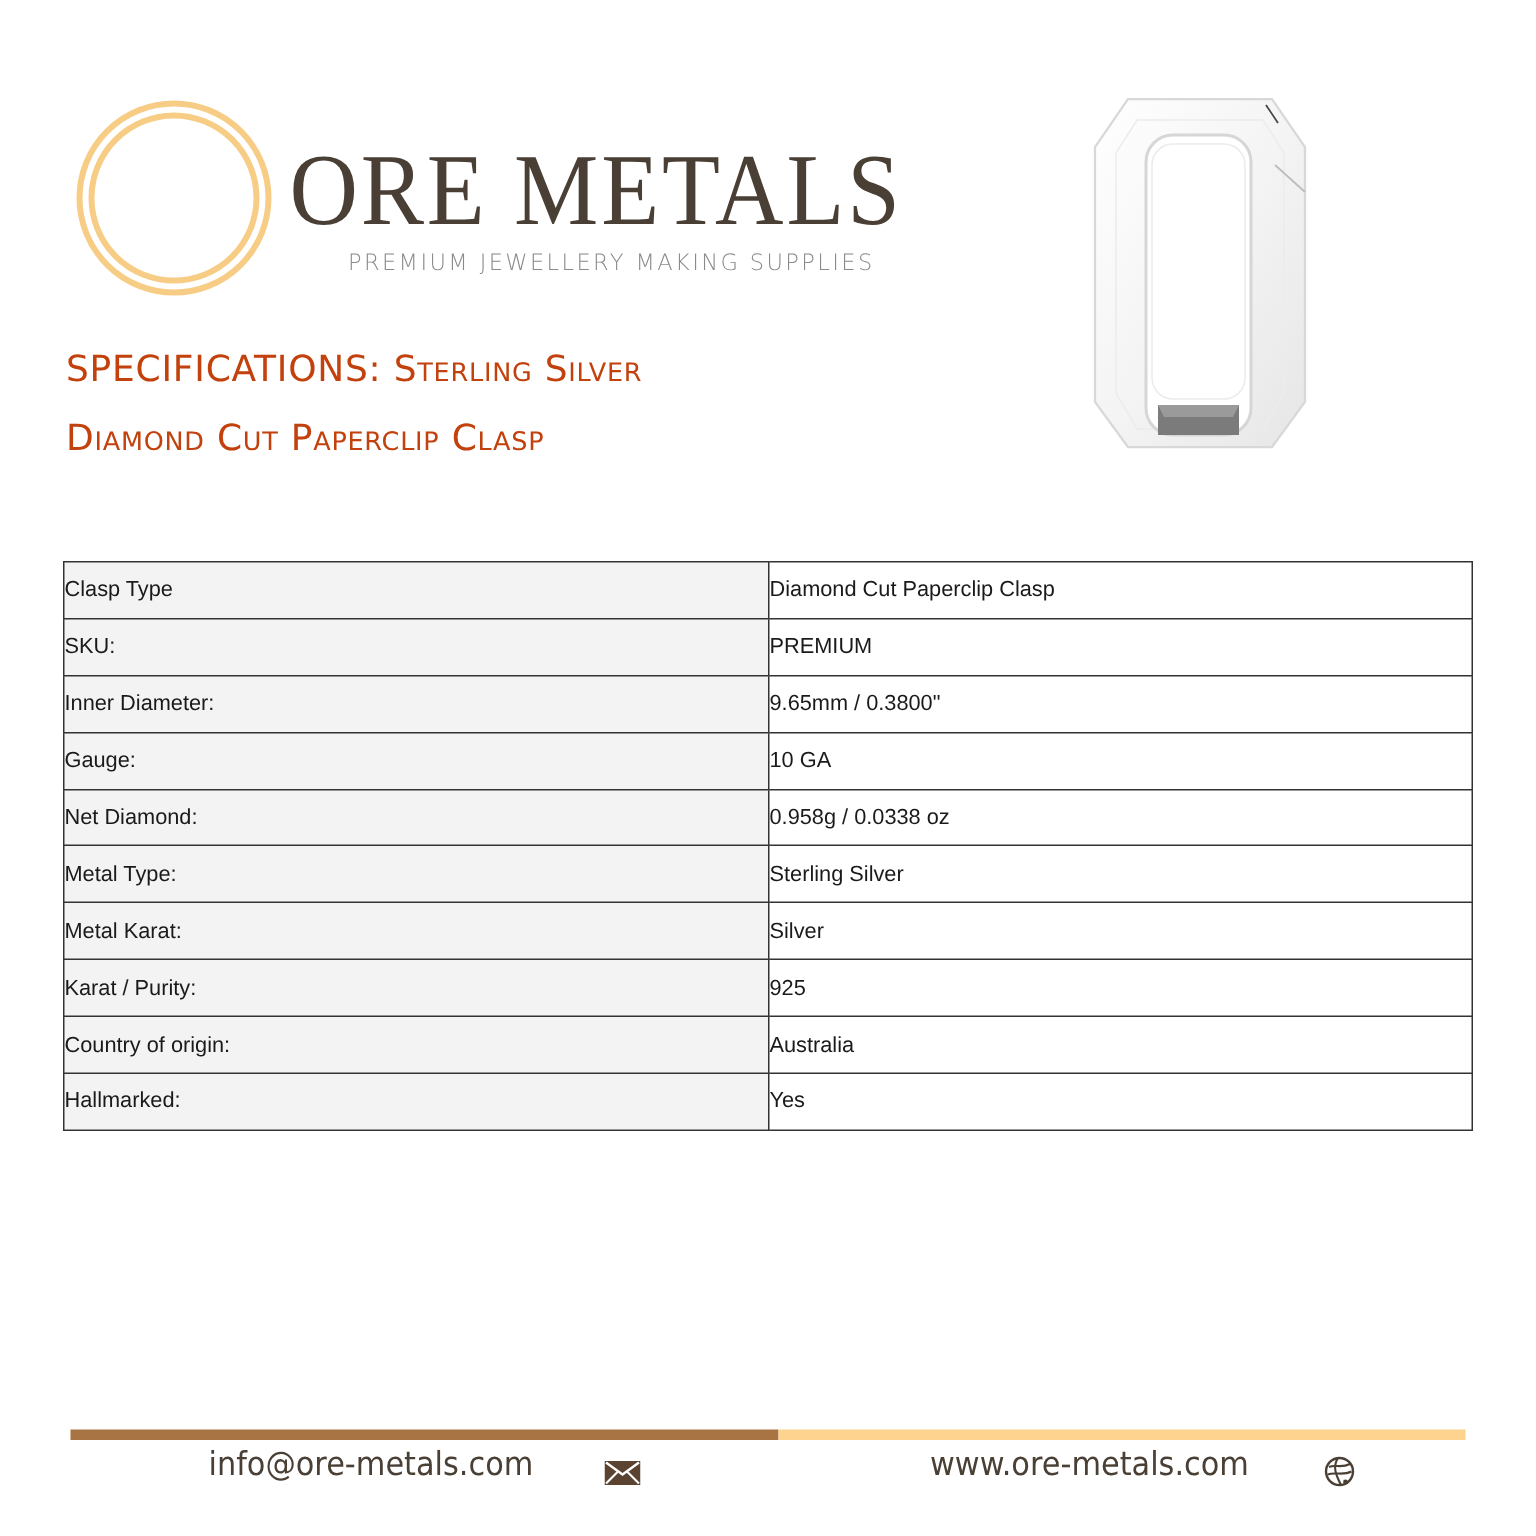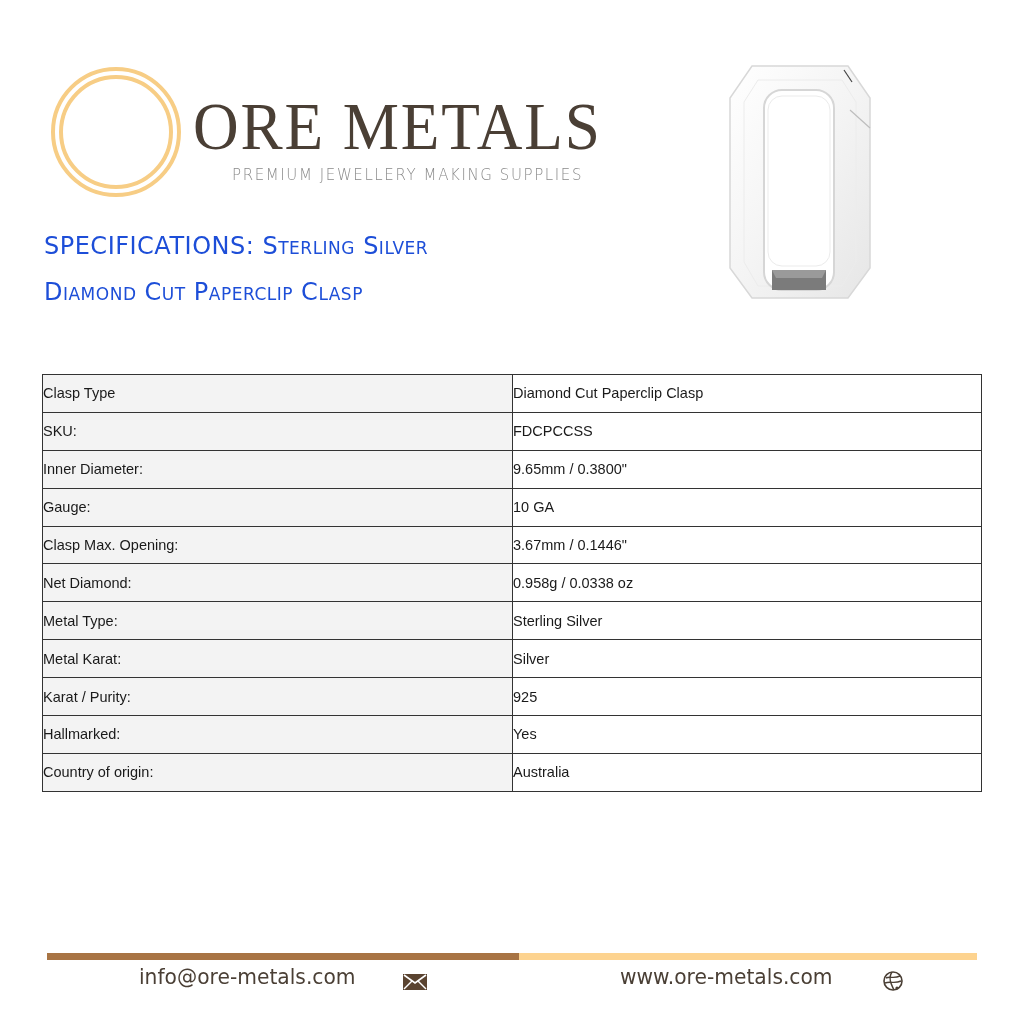--- a/index.html
+++ b/index.html
@@ -2,21 +2,21 @@
 <html><head>
 <meta charset="utf-8">
 <style>
   html, body { margin:0; padding:0; background:#ffffff; }
   body { width:1024px; height:1024px; position:relative; overflow:hidden; font-family:"Liberation Sans", sans-serif; }
 
   .logo-ring { position:absolute; left:50px; top:66px; width:132px; height:132px; }
   .brand-name { position:absolute; left:193px; top:92px; font-family:"Liberation Serif", serif; font-size:68px; letter-spacing:2px; color:#4a3f35; line-height:1; white-space:nowrap; transform:scaleX(0.93); transform-origin:left top; }
   .brand-tag { position:absolute; left:232px; top:166px; font-family:"DejaVu Sans", sans-serif; font-size:15px; letter-spacing:1.6px; color:#8a8a8a; white-space:nowrap; font-weight:300; }
 
-  .spec-title { position:absolute; left:44px; font-family:"DejaVu Sans", sans-serif; color:#1d4ed8; white-space:nowrap; letter-spacing:0.5px; }
+  .spec-title { position:absolute; left:44px; font-family:"DejaVu Sans", sans-serif; color:#c2410c; white-space:nowrap; letter-spacing:0.5px; }
   .spec-line1 { top:232px; font-size:24px; }
   .spec-line2 { top:278px; font-size:24px; }
   .sc { font-variant:small-caps; }
 
   .product-image { position:absolute; left:722px; top:58px; width:156px; height:246px; }
 
   table.spec { position:absolute; left:42px; top:374px; width:940px; border-collapse:collapse; }
   table.spec td { border:1.5px solid #333; height:36.9px; padding:0; font-size:14.5px; color:#1a1a1a; }
   table.spec td.k { background:#f3f3f3; width:469px; }
   table.spec td.v { background:#ffffff; }
@@ -66,57 +66,53 @@
 </svg>
 
 <table class="spec">
   <tbody>
     <tr>
         <td class="k">Clasp Type</td>
         <td class="v">Diamond Cut Paperclip Clasp</td>
       </tr>
     <tr>
         <td class="k">SKU:</td>
-        <td class="v">FDCPCCSS</td>
+        <td class="v">PREMIUM</td>
       </tr>
     <tr>
         <td class="k">Inner Diameter:</td>
         <td class="v">9.65mm / 0.3800"</td>
       </tr>
     <tr>
         <td class="k">Gauge:</td>
         <td class="v">10 GA</td>
-      </tr>
-    <tr>
-        <td class="k">Clasp Max. Opening:</td>
-        <td class="v">3.67mm / 0.1446"</td>
       </tr>
     <tr>
         <td class="k">Net Diamond:</td>
         <td class="v">0.958g / 0.0338 oz</td>
       </tr>
     <tr>
         <td class="k">Metal Type:</td>
         <td class="v">Sterling Silver</td>
       </tr>
     <tr>
         <td class="k">Metal Karat:</td>
         <td class="v">Silver</td>
       </tr>
     <tr>
         <td class="k">Karat / Purity:</td>
         <td class="v">925</td>
       </tr>
     <tr>
+        <td class="k">Country of origin:</td>
+        <td class="v">Australia</td>
+      </tr>
+    <tr>
         <td class="k">Hallmarked:</td>
         <td class="v">Yes</td>
-      </tr>
-    <tr>
-        <td class="k">Country of origin:</td>
-        <td class="v">Australia</td>
       </tr>
   </tbody>
 </table>
 
 <div class="bar-left"></div>
 <div class="bar-right"></div>
 
 <div class="footer-text email">info@ore-metals.com</div>
 <svg class="mail-icon" viewBox="0 0 24 16">
   <rect x="0" y="0" width="24" height="16" fill="#5a4330"></rect>

